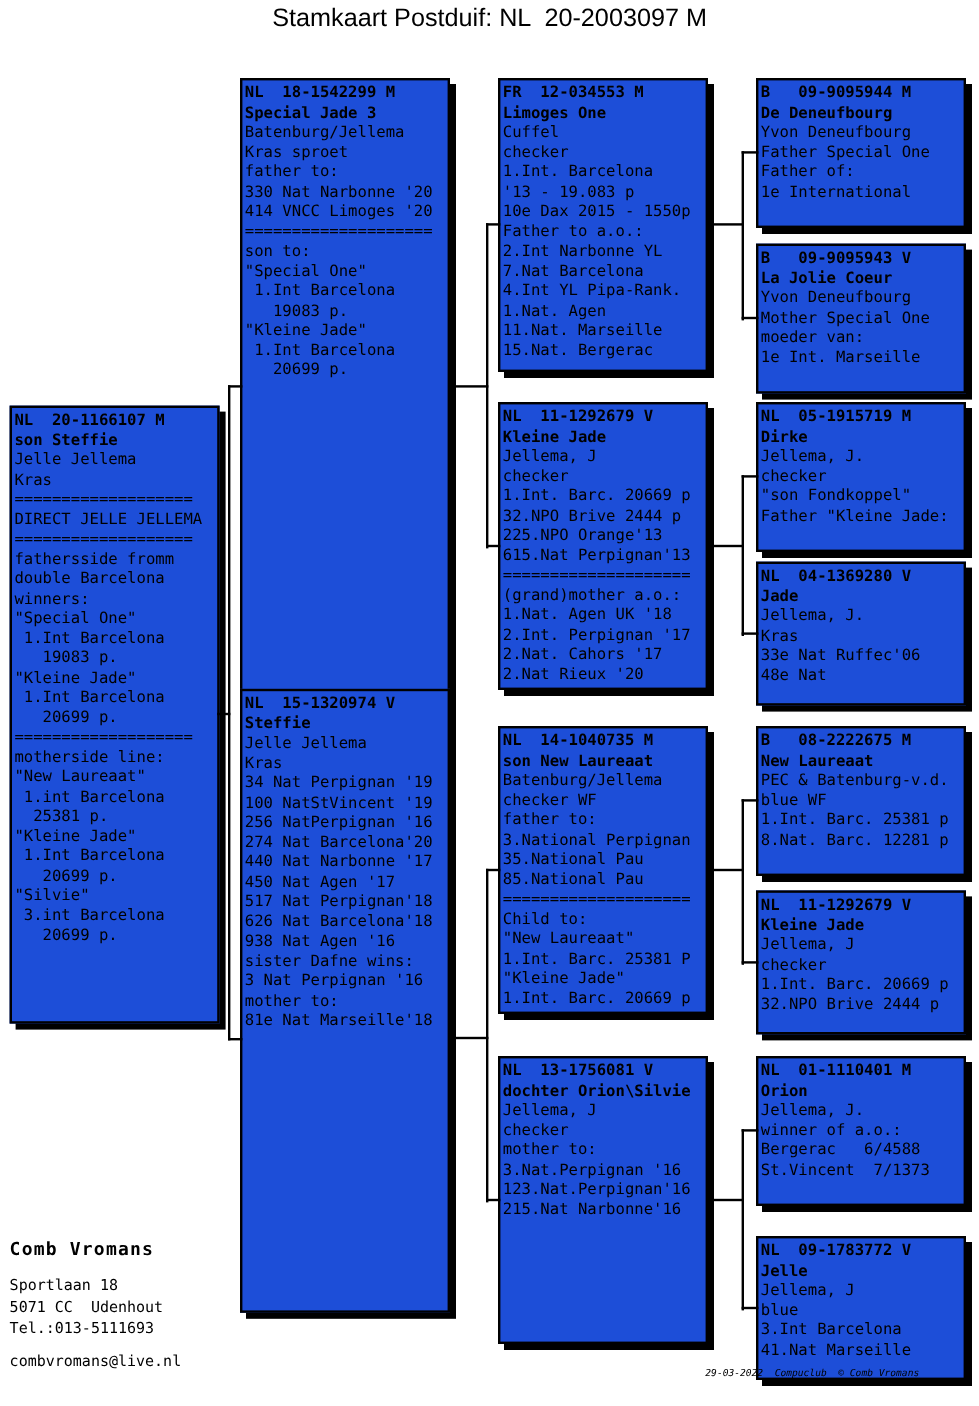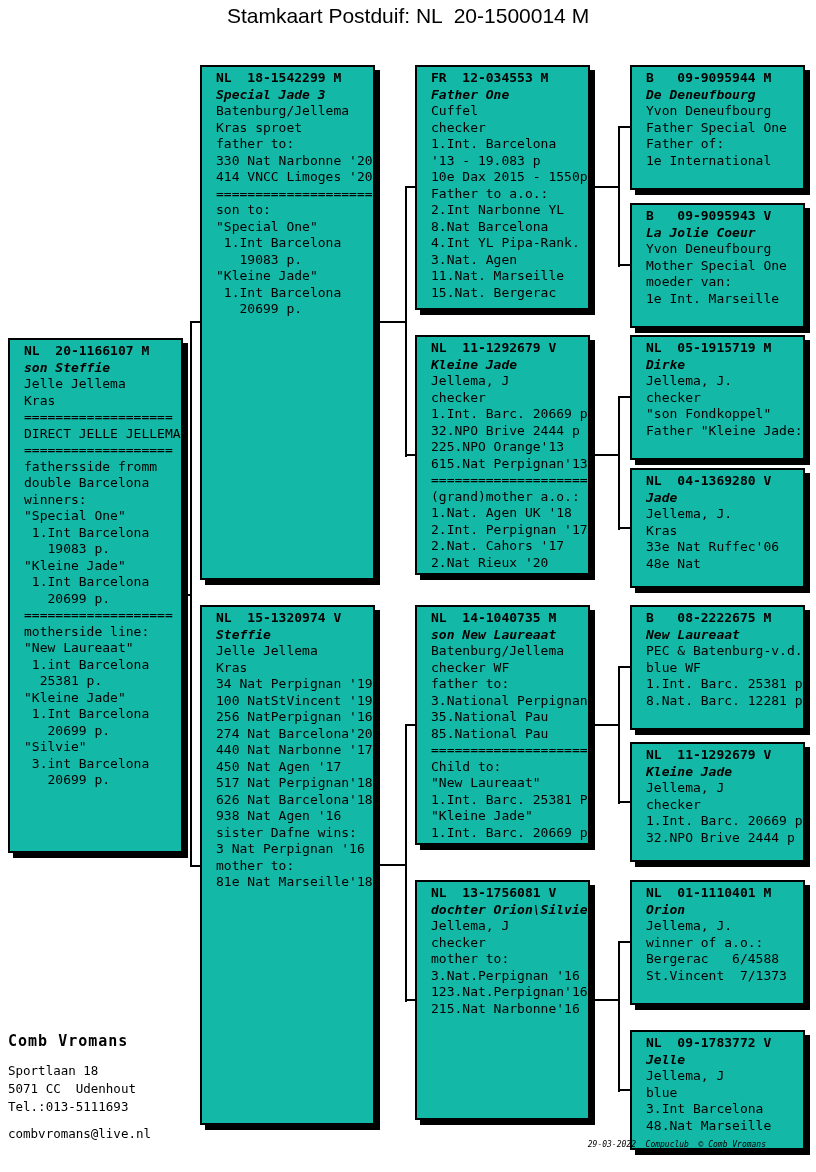--- a/index.html
+++ b/index.html
@@ -1,38 +1,38 @@
 <!DOCTYPE html>
 <html><head>
 <meta charset="utf-8">
 <style>
   html,body{margin:0;padding:0;background:#fff;}
   .page{position:relative;width:816px;height:1172px;background:#fff;overflow:hidden;
         font-family:"DejaVu Sans Mono",monospace;color:#000;}
   .title{position:absolute;top:4px;left:0;width:100%;text-align:center;margin:0;
          font:400 21px "Liberation Sans",sans-serif;white-space:pre;}
-  .box{position:absolute;width:175px;box-sizing:border-box;background:#14b8a6;
-       border:2px solid #000;box-shadow:5px 5px 0 #000;padding:3px 14px;
+  .box{position:absolute;width:175px;box-sizing:border-box;background:#1d4ed8;
+       border:2px solid #000;box-shadow:5px 5px 0 #000;padding:3px 2px;
        font-size:13px;line-height:16.5px;overflow:hidden;}
   .ring{font-weight:bold;white-space:pre;}
-  .pname{font-weight:bold;font-style:italic;white-space:pre;}
+  .pname{font-weight:bold;white-space:pre;}
   .details .tline{white-space:pre;min-height:16.5px;}
   .line{position:absolute;background:#000;}
   .owner{position:absolute;left:8px;top:1032px;font-weight:bold;font-size:15px;letter-spacing:1px;white-space:pre;}
   .address{position:absolute;left:8px;top:1062px;font-size:12.5px;line-height:18px;}
   .address .tline{white-space:pre;min-height:18px;}
   .email{position:absolute;left:8px;top:1126px;font-size:12.5px;white-space:pre;}
   .credit{position:absolute;right:50px;top:1140px;font-style:italic;font-size:8px;white-space:pre;}
 </style>
 </head>
 <body>
 
 <div class="page">
 
-  <h1 class="title">Stamkaart Postduif: NL  20-1500014 M</h1>
+  <h1 class="title">Stamkaart Postduif: NL  20-2003097 M</h1>
 
   <div class="box" style="left:8px;top:338px;height:515px">
     <div class="ring">NL  20-1166107 M</div>
     <div class="pname">son Steffie</div>
     <div class="details">
         <div class="tline">Jelle Jellema</div>
         <div class="tline">Kras</div>
         <div class="tline">===================</div>
         <div class="tline">DIRECT JELLE JELLEMA</div>
         <div class="tline">===================</div>
@@ -71,21 +71,21 @@
         <div class="tline">====================</div>
         <div class="tline">son to:</div>
         <div class="tline">"Special One"</div>
         <div class="tline"> 1.Int Barcelona</div>
         <div class="tline">   19083 p.</div>
         <div class="tline">"Kleine Jade"</div>
         <div class="tline"> 1.Int Barcelona</div>
         <div class="tline">   20699 p.</div>
       </div>
   </div>
-  <div class="box" style="left:200px;top:605px;height:520px">
+  <div class="box" style="left:200px;top:574px;height:520px">
     <div class="ring">NL  15-1320974 V</div>
     <div class="pname">Steffie</div>
     <div class="details">
         <div class="tline">Jelle Jellema</div>
         <div class="tline">Kras</div>
         <div class="tline">34 Nat Perpignan '19</div>
         <div class="tline">100 NatStVincent '19</div>
         <div class="tline">256 NatPerpignan '16</div>
         <div class="tline">274 Nat Barcelona'20</div>
         <div class="tline">440 Nat Narbonne '17</div>
@@ -95,32 +95,32 @@
         <div class="tline">938 Nat Agen '16</div>
         <div class="tline">sister Dafne wins:</div>
         <div class="tline">3 Nat Perpignan '16</div>
         <div class="tline">mother to:</div>
         <div class="tline">81e Nat Marseille'18</div>
       </div>
   </div>
 
   <div class="box" style="left:415px;top:65px;height:245px">
     <div class="ring">FR  12-034553 M</div>
-    <div class="pname">Father One</div>
+    <div class="pname">Limoges One</div>
     <div class="details">
         <div class="tline">Cuffel</div>
         <div class="tline">checker</div>
         <div class="tline">1.Int. Barcelona</div>
         <div class="tline">'13 - 19.083 p</div>
         <div class="tline">10e Dax 2015 - 1550p</div>
         <div class="tline">Father to a.o.:</div>
         <div class="tline">2.Int Narbonne YL</div>
-        <div class="tline">8.Nat Barcelona</div>
+        <div class="tline">7.Nat Barcelona</div>
         <div class="tline">4.Int YL Pipa-Rank.</div>
-        <div class="tline">3.Nat. Agen</div>
+        <div class="tline">1.Nat. Agen</div>
         <div class="tline">11.Nat. Marseille</div>
         <div class="tline">15.Nat. Bergerac</div>
       </div>
   </div>
   <div class="box" style="left:415px;top:335px;height:240px">
     <div class="ring">NL  11-1292679 V</div>
     <div class="pname">Kleine Jade</div>
     <div class="details">
         <div class="tline">Jellema, J</div>
         <div class="tline">checker</div>
@@ -237,21 +237,21 @@
         <div class="tline">St.Vincent  7/1373</div>
       </div>
   </div>
   <div class="box" style="left:630px;top:1030px;height:120px">
     <div class="ring">NL  09-1783772 V</div>
     <div class="pname">Jelle</div>
     <div class="details">
         <div class="tline">Jellema, J</div>
         <div class="tline">blue</div>
         <div class="tline">3.Int Barcelona</div>
-        <div class="tline">48.Nat Marseille</div>
+        <div class="tline">41.Nat Marseille</div>
       </div>
   </div>
 
   <div class="line" style="left:181px;top:594px;width:11px;height:2px"></div>
   <div class="line" style="left:190px;top:321px;width:2px;height:546px"></div>
   <div class="line" style="left:190px;top:321px;width:12px;height:2px"></div>
   <div class="line" style="left:190px;top:865px;width:12px;height:2px"></div>
 
   <div class="line" style="left:375px;top:321px;width:32px;height:2px"></div>
   <div class="line" style="left:405px;top:186px;width:2px;height:271px"></div>

